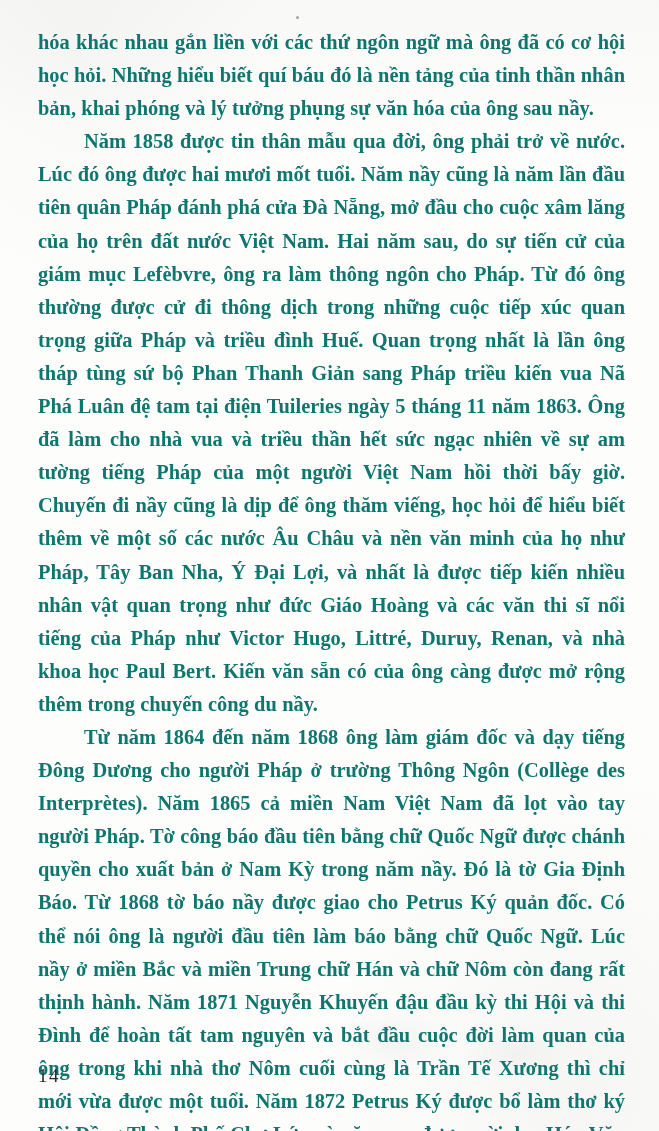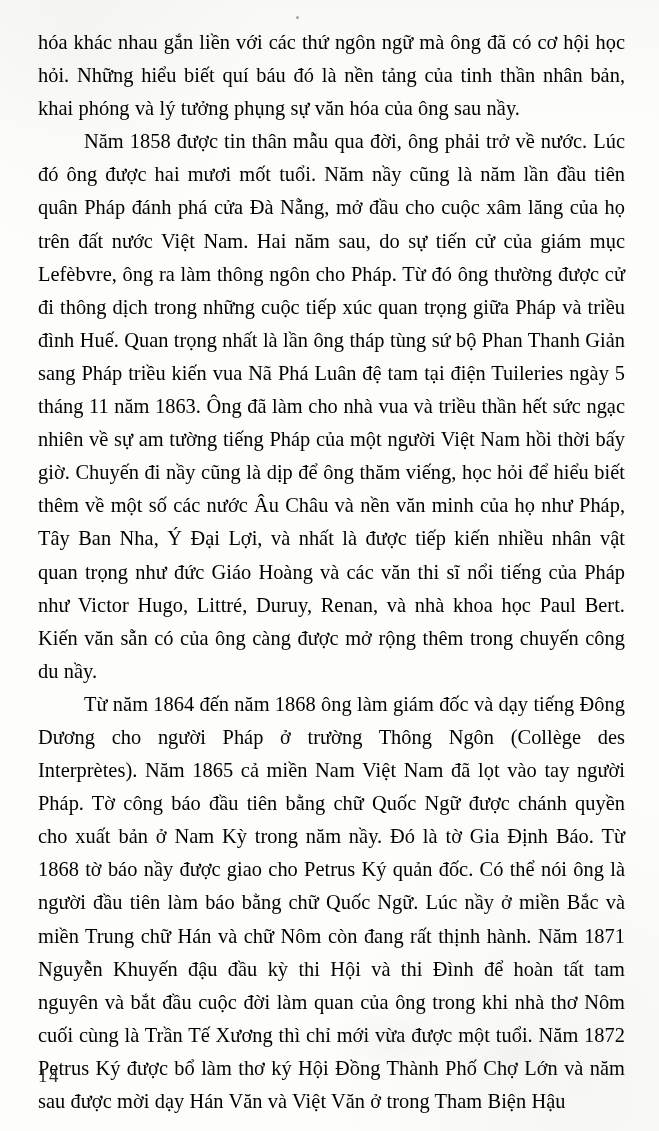--- a/index.html
+++ b/index.html
@@ -53,24 +53,25 @@
     width: 587px;
   }
 
   p.para {
     margin: 0;
     text-align: justify;
     text-align-last: left;
     text-justify: inter-word;
     font-size: 20.4px;
     line-height: 33.1px;
-    color: #000000;
+    color: #0f766e;
     text-indent: 46px;
     letter-spacing: 0.02px;
     word-spacing: 0.2px;
+    font-weight: bold;
     -webkit-font-smoothing: none;
   }
 
   
   p.para.continued {
     text-indent: 0;
   }
 
   .page-number {
     position: absolute;

